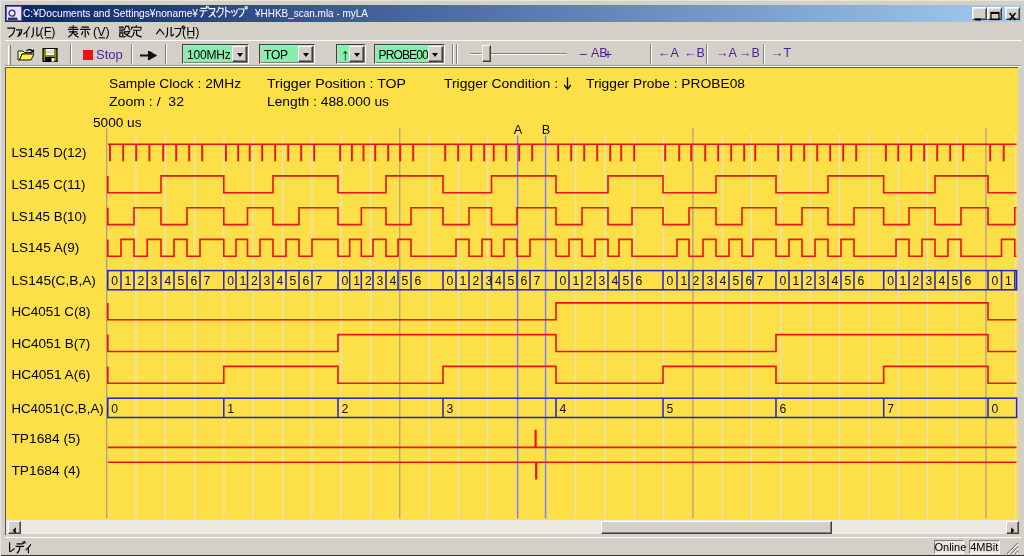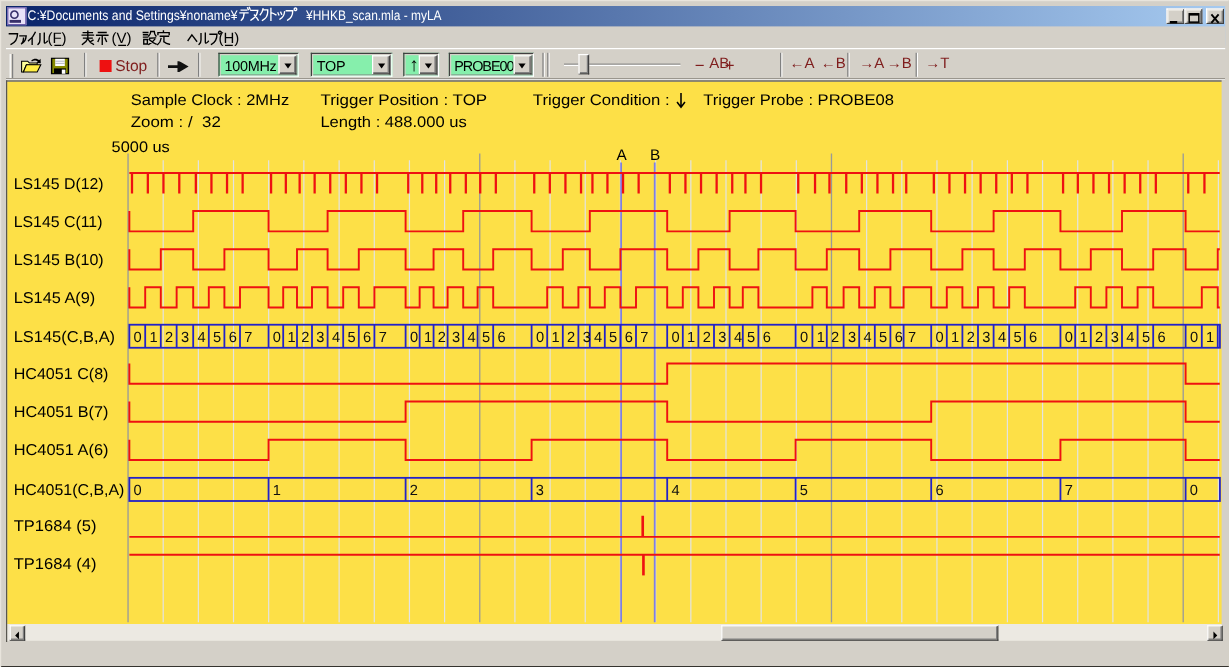--- a/index.html
+++ b/index.html
@@ -6,21 +6,21 @@
 #win{position:relative;width:1024px;height:556px;background:#d4d0c8;border-left:1px solid #e8e4dc;border-top:1px solid #e8e4dc}
 #titlebar{position:absolute;left:4px;top:4px;width:1016px;height:33px;background:linear-gradient(90deg,#0a246a,#a6caf0)}
 #menubar{position:absolute;left:4px;top:21px;width:1016px;height:18px;background:#d4d0c8}
 #toolbar{position:absolute;left:4px;top:39px;width:1016px;height:27px;background:#d4d0c8;border-top:1px solid #fff;box-shadow:inset 0 -1px 0 #fff, inset 0 -2px 0 #9a968e}
 #client{position:absolute;left:5px;top:67px;width:1012px;height:452px;background:#fde047;overflow:hidden}
 .sep{position:absolute;top:3px;height:20px;width:2px;border-left:1px solid #808080;border-right:1px solid #fff}
 .combo{position:absolute;top:3px;height:20px;background:#86efac;border:1px solid;border-color:#404040 #fff #fff #404040;box-shadow:1px 1px 0 #d4d0c8 inset, -1px -1px 0 #808080 inset}
 .combo .tx{position:absolute;left:4px;top:3px;font-size:12px;color:#000;white-space:pre;letter-spacing:-0.2px}
 .combo .btn{position:absolute;right:1px;top:1px;bottom:1px;width:15px;background:#d4d0c8;border:1px solid;border-color:#fff #404040 #404040 #fff;box-shadow:inset -1px -1px 0 #808080}
 .combo .btn:after{content:"";position:absolute;left:3.5px;top:6px;border:3.5px solid transparent;border-top:4px solid #000}
-.tbt{position:absolute;top:5px;font-size:12.5px;color:#7f1d1d;white-space:pre}
+.tbt{position:absolute;top:5px;font-size:12.5px;color:#4c1d95;white-space:pre}
 .wbtn{position:absolute;top:1.5px;height:13.5px;background:#d4d0c8;border:1px solid;border-color:#fff #404040 #404040 #fff;box-shadow:inset 1px 1px 0 #ece9e2, inset -1px -1px 0 #808080}
 #statusbar{position:absolute;left:4px;top:536px;width:1016px;height:18px;background:#d4d0c8;border-top:1px solid #fff}
 .sunk{position:absolute;top:2px;height:14px;border:1px solid;border-color:#808080 #fff #fff #808080;font-size:11px;color:#000;text-align:center;line-height:13px}
 #scroll{position:absolute;left:5px;top:519px;width:1012px;height:14px;background:#ece9e2}
 .sbtn{position:absolute;top:0.5px;width:13px;height:13px;background:#d4d0c8;border:1px solid;border-color:#fff #404040 #404040 #fff;box-shadow:inset -1px -1px 0 #808080}
 </style></head><body>
 <div id="win">
   <div id="titlebar">
     <svg class="abs" style="left:0;top:0" width="1016" height="17" viewBox="4 4 1016 17">
         <text x="22" y="16" font-size="11.5" fill="#fff" textLength="175" lengthAdjust="spacingAndGlyphs" font-family="&quot;Liberation Sans&quot;,sans-serif">C:¥Documents and Settings¥noname¥</text>
@@ -87,21 +87,21 @@
     <div class="tbt" style="left:91px;top:6px;font-size:13px">Stop</div>
     <div class="sep" style="left:125.5px"></div>
     <svg class="abs" style="left:134px;top:10px" width="19" height="9" viewBox="0 0 19 9">
         <path d="M1,4.5 H12 M10,1 L16,4.5 L10,8 Z" stroke="#111" stroke-width="2.2" fill="#111"></path>
       </svg>
     <div class="sep" style="left:159.5px"></div>
     <div class="combo" style="left:177px;width:67px">
         <span class="tx">100MHz</span>
         <span class="btn"></span>
       </div>
-    <div class="combo" style="left:254px;width:68px">
+    <div class="combo" style="left:254px;width:56px">
         <span class="tx">TOP</span>
         <span class="btn"></span>
       </div>
     <div class="combo" style="left:331px;width:30px">
         <span class="tx" style="font-size:16px;top:0.5px">↑</span>
         <span class="btn"></span>
       </div>
     <div class="combo" style="left:368.5px;width:71px">
         <span class="tx" style="letter-spacing:-0.85px">PROBE00</span>
         <span class="btn"></span>
@@ -404,12 +404,25 @@
         </svg></div>
     <div class="sbtn" style="left:1000px"><svg width="11" height="11" viewBox="0 0 11 11">
           <path d="M4.2,2.2 L7.4,5.5 L4.2,8.8 Z" fill="#000"></path>
         </svg></div>
     <div class="abs" style="left:595px;top:0.5px;width:231px;height:13px;background:#d4d0c8;border:1px solid;border-color:#fff #404040 #404040 #fff;box-shadow:inset -1px -1px 0 #808080"></div>
   </div>
   <div class="abs" style="left:0;top:554.2px;width:1024px;height:1.8px;background:#35332f"></div>
   <div class="abs" style="left:1022.5px;top:0;width:1.5px;height:556px;background:#6a675f"></div>
   <div class="abs" style="left:4px;top:66px;width:1013px;height:1px;background:#58564f"></div>
   <div class="abs" style="left:4px;top:66px;width:1px;height:468px;background:#58564f"></div>
+  <div id="statusbar">
+    <svg class="abs" style="left:0;top:0" width="1016" height="18" viewBox="4 536 1016 18">
+        <path d="M1.6,1.4 V9.0 C1.6,10.6 2.3,10.4 3.6,9.4 L6.0,7.4" transform="translate(7.0,539.5) scale(1.0)" fill="none" stroke="#000" stroke-width="1.15" stroke-linecap="square"></path>
+        <path d="M1.6,2.4 H6.6 M0.5,4.9 H7.7 M4.2,4.9 C4.2,7.7 3.4,10.0 1.7,11.5 M7.3,0.4 L8.0,1.9 M8.9,0.0 L9.6,1.5" transform="translate(14.6,539.5) scale(1.0)" fill="none" stroke="#000" stroke-width="1.15" stroke-linecap="square"></path>
+        <path d="M5.3,3.3 C4.2,5.2 2.6,6.9 0.9,8.1 M3.2,6.2 V11.2" transform="translate(24.2,539.5) scale(1.0)" fill="none" stroke="#000" stroke-width="1.15" stroke-linecap="square"></path>
+      </svg>
+    <div class="sunk" style="left:928.5px;width:30.5px;background:#e7e4dd">Online</div>
+    <div class="sunk" style="left:963.5px;width:31.5px;background:#e7e4dd">4MBit</div>
+    <svg class="abs" style="right:2px;top:4px" width="13" height="13" viewBox="0 0 13 13">
+      <path d="M12,1 L1,12 M12,5 L5,12 M12,9 L9,12" stroke="#808080" stroke-width="1.2"></path>
+      <path d="M12,2 L2,12 M12,6 L6,12 M12,10 L10,12" stroke="#fff" stroke-width="1"></path>
+    </svg>
+  </div>
 </div>
 </body></html>

